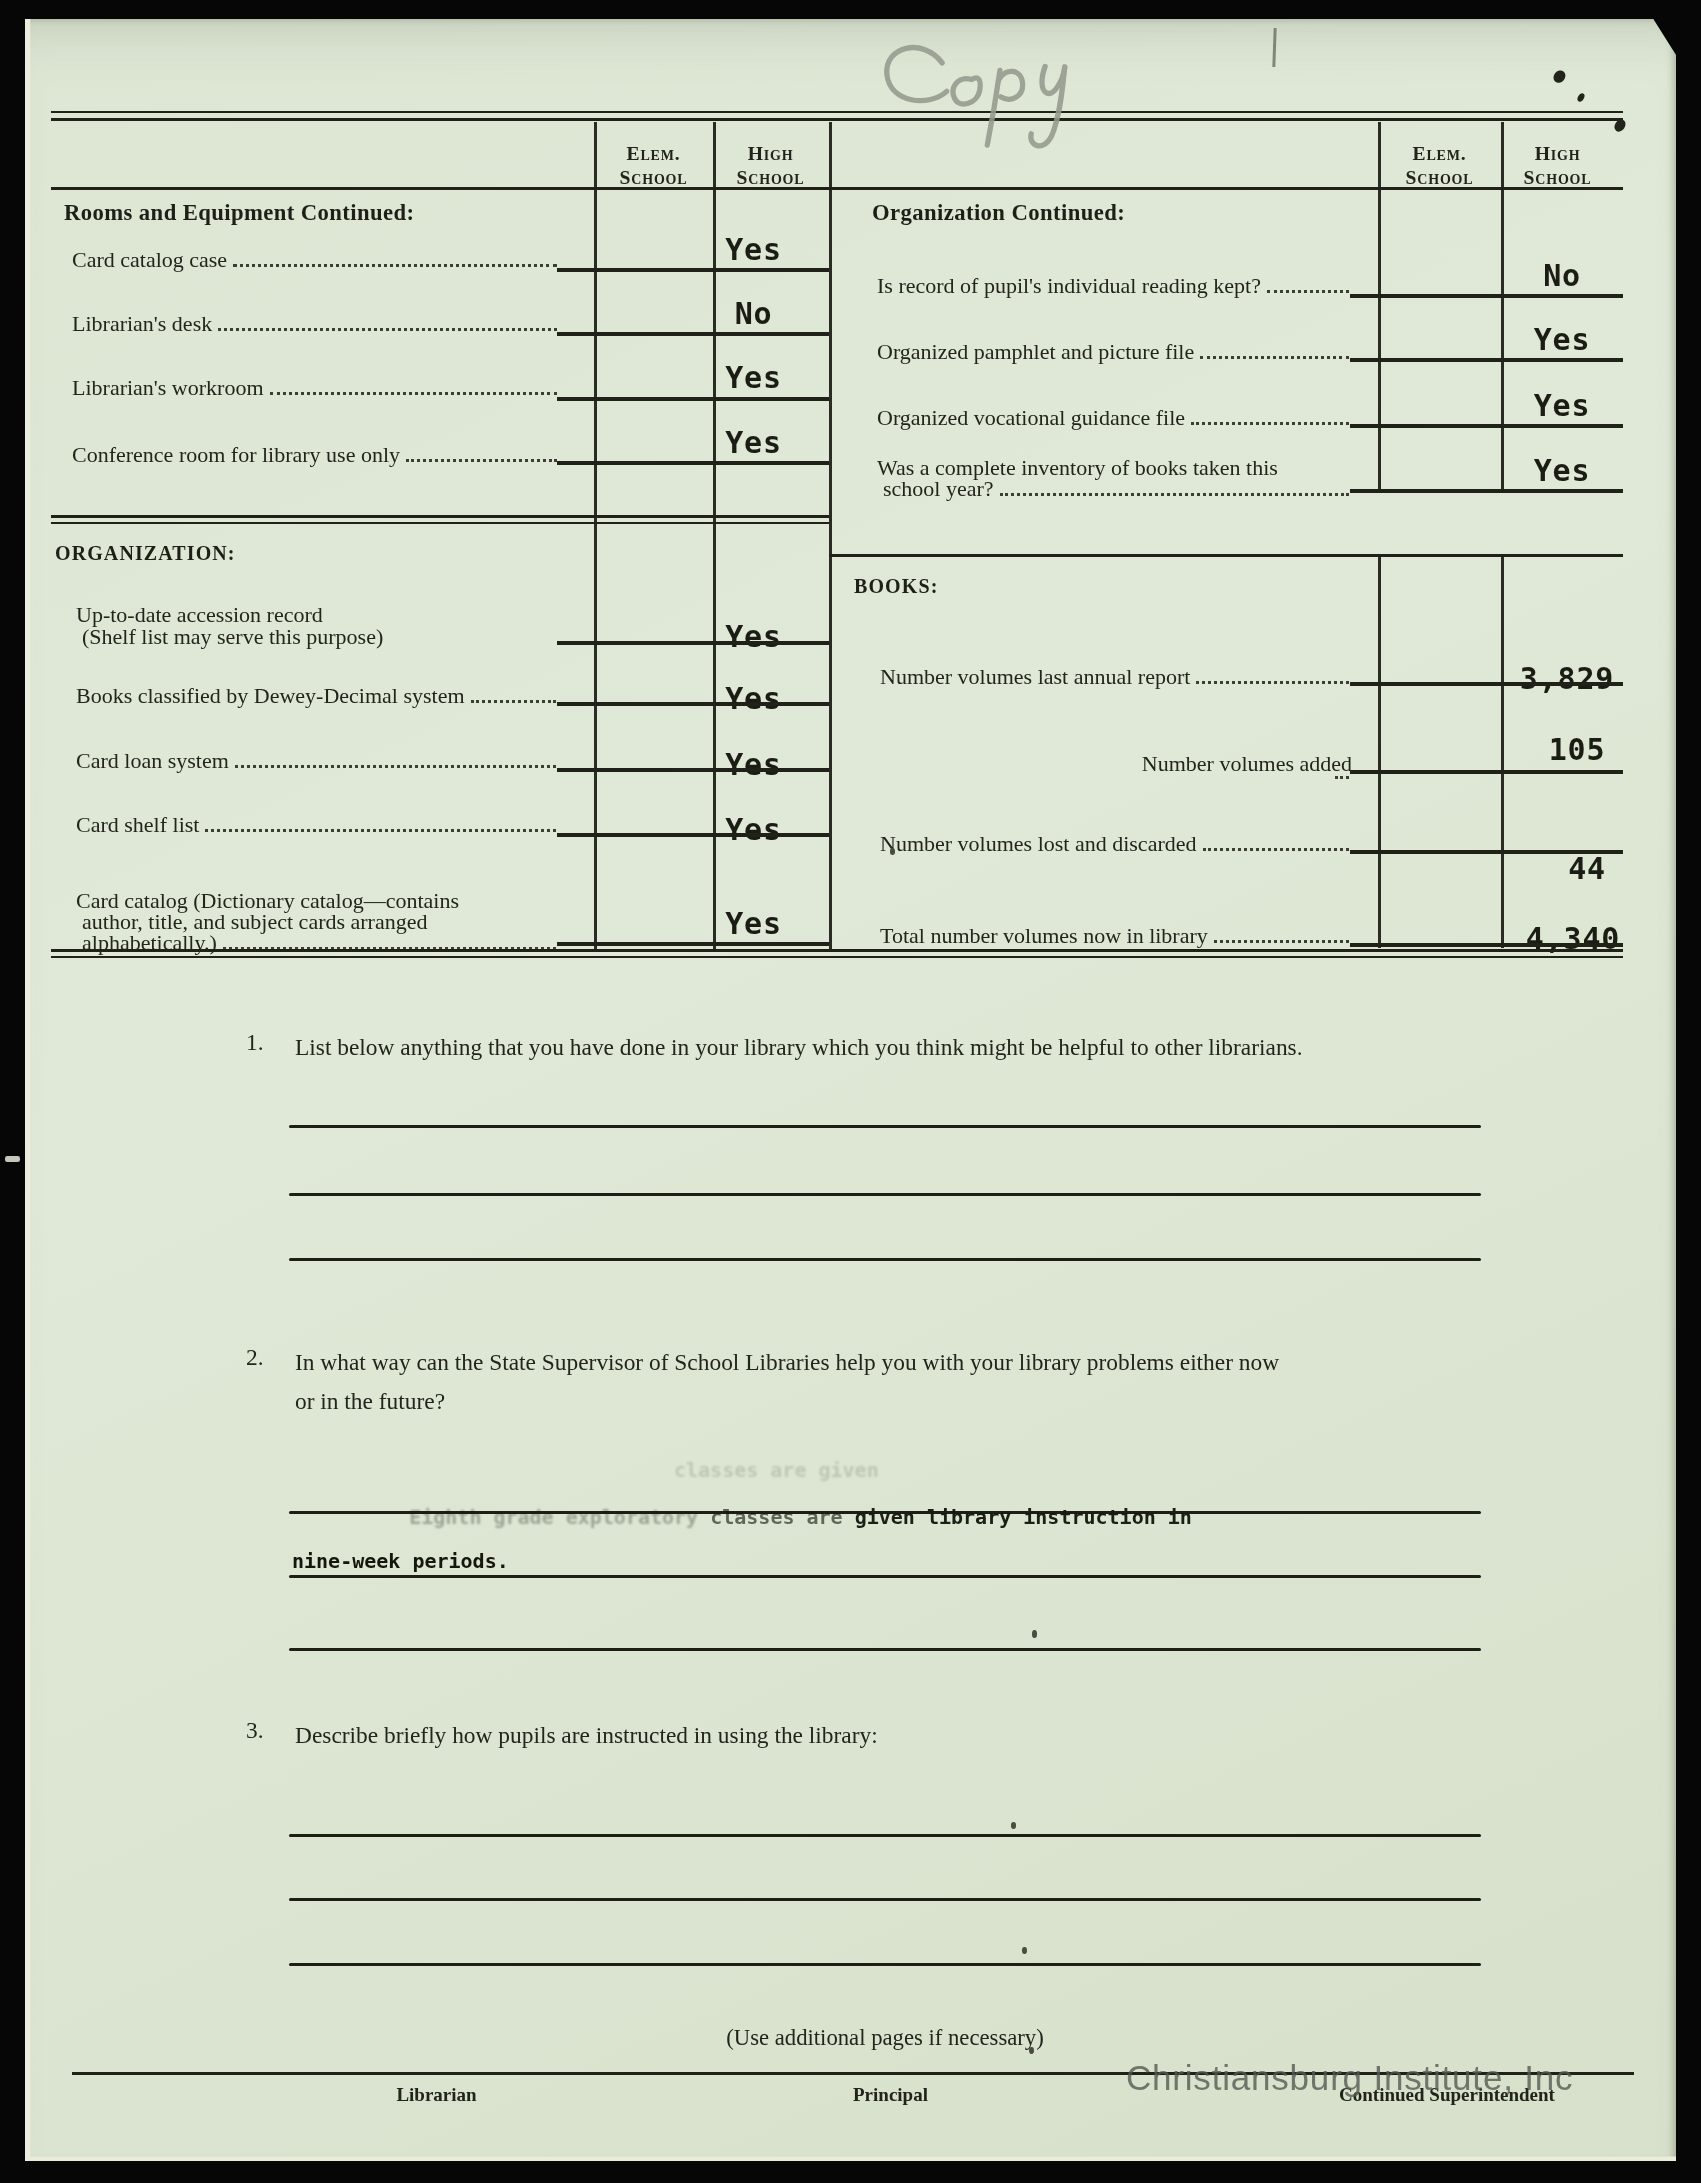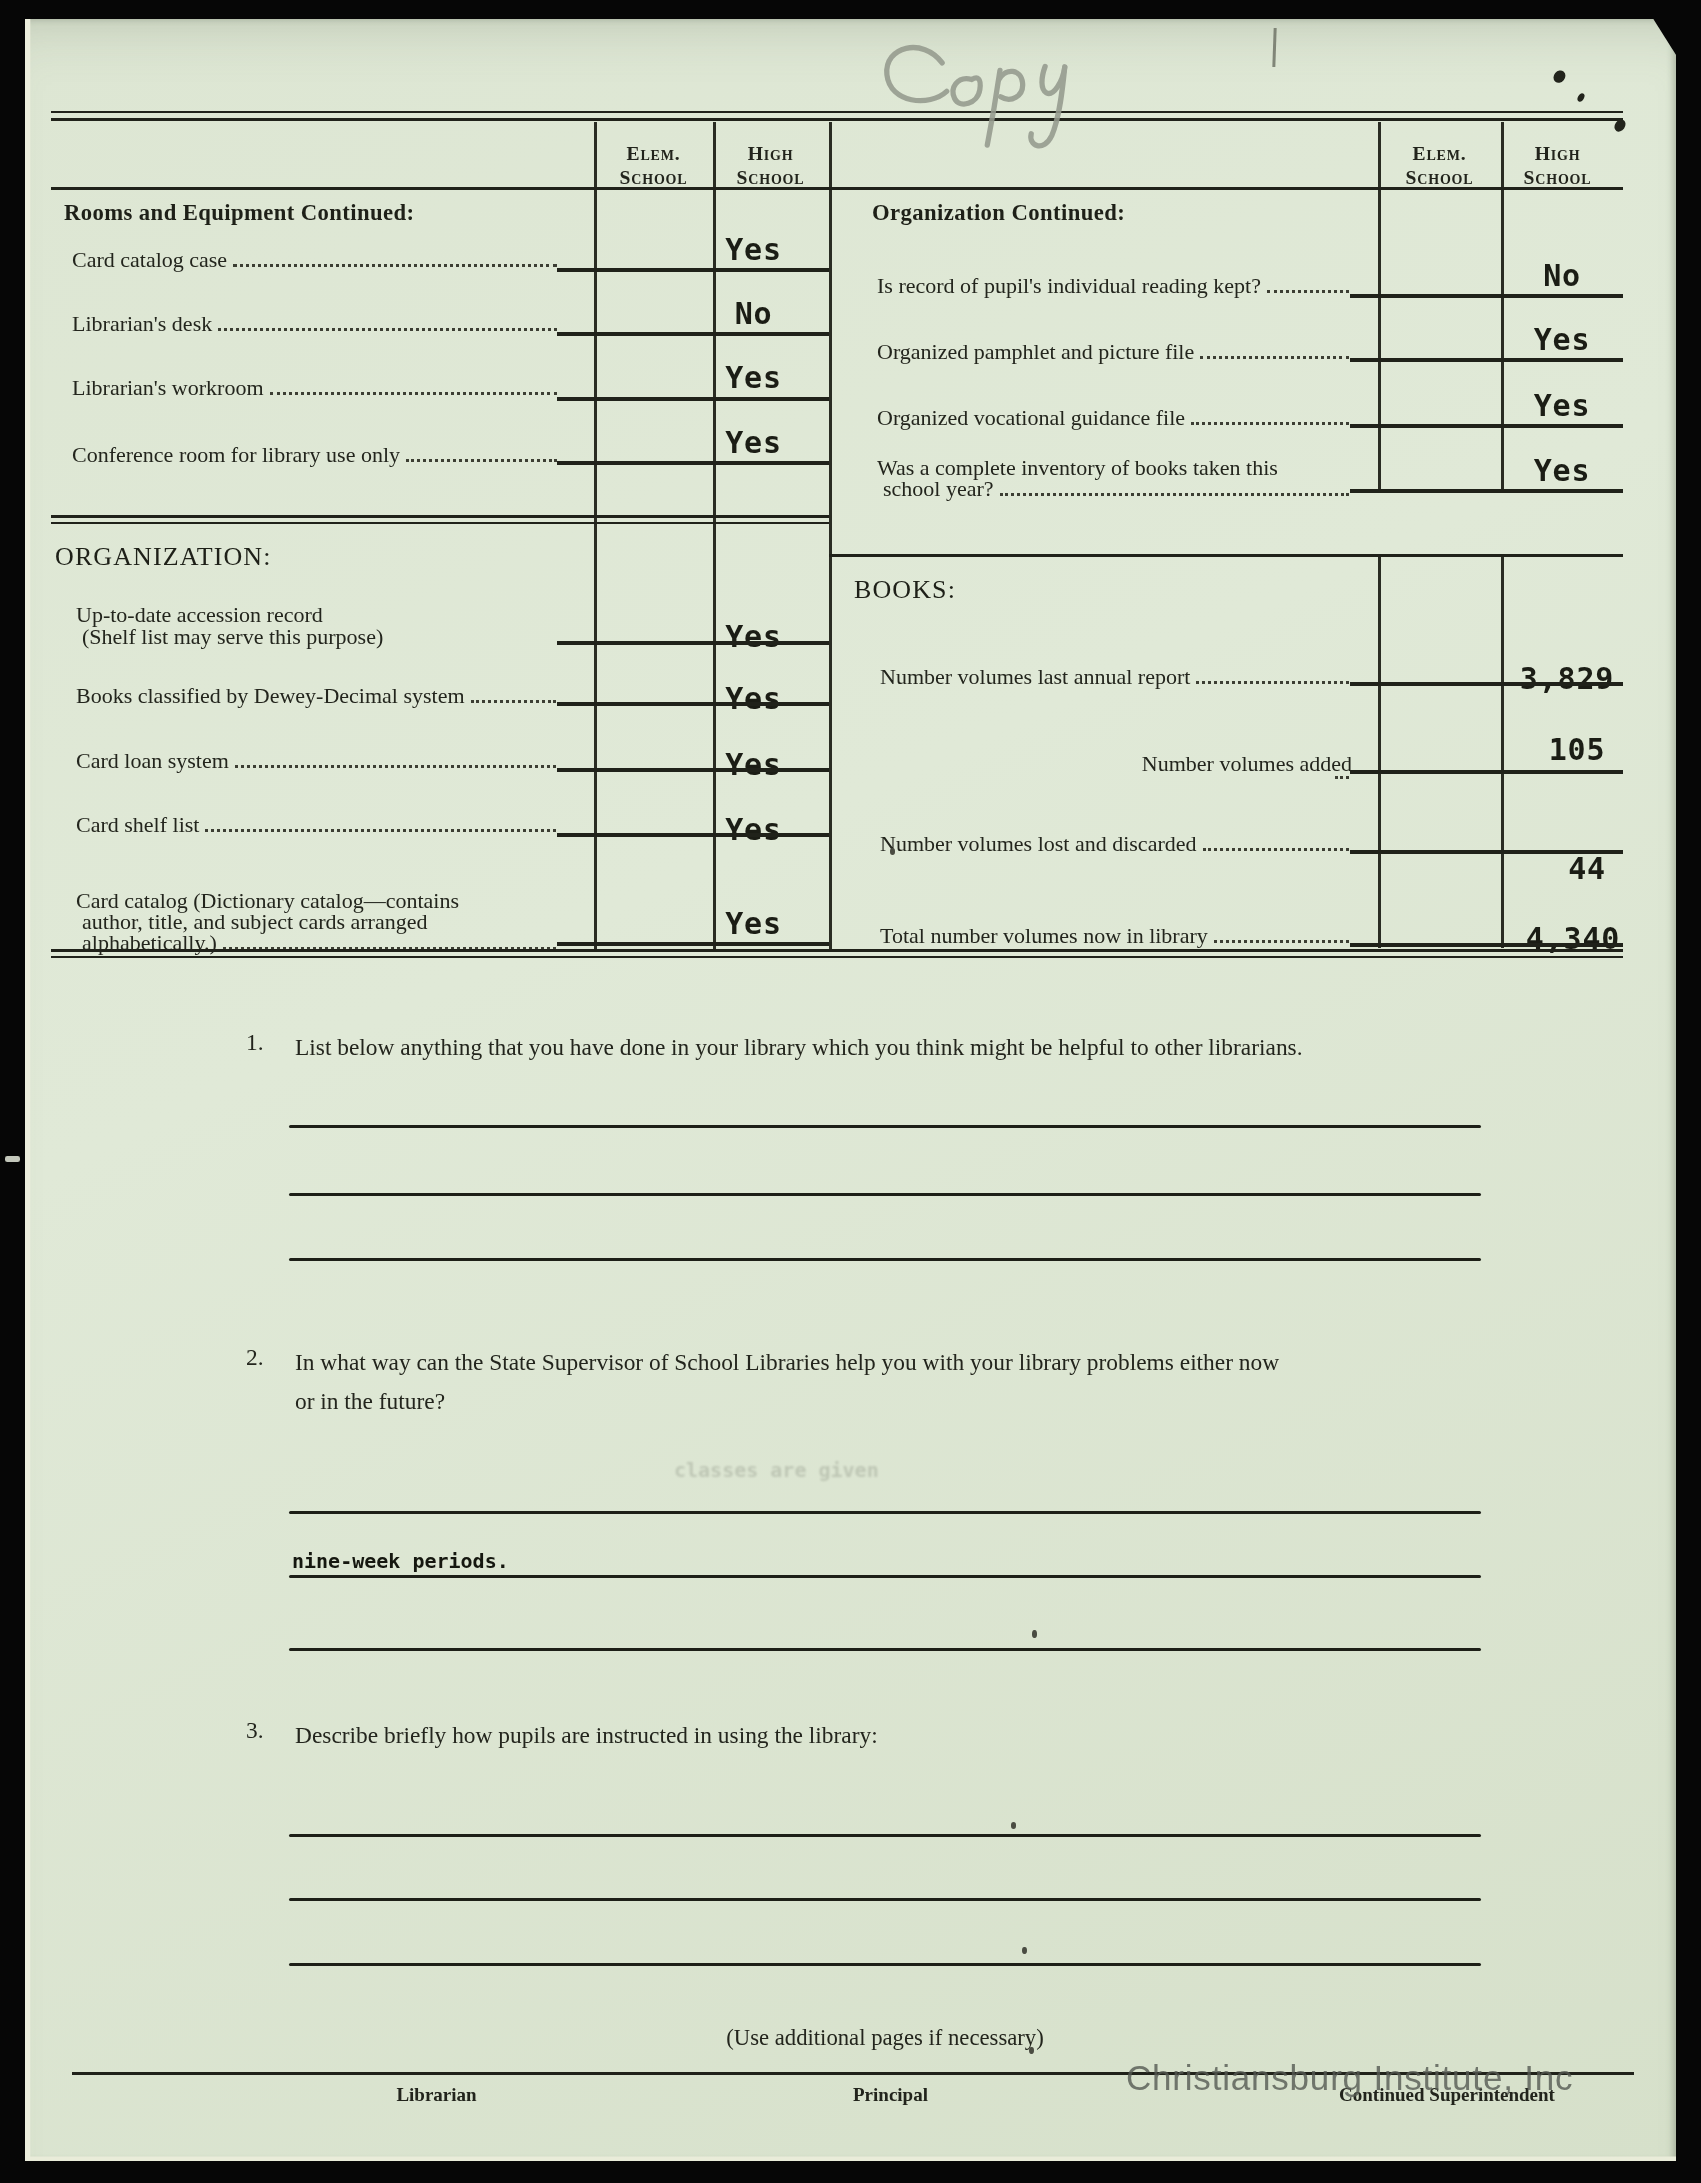--- a/index.html
+++ b/index.html
@@ -19,21 +19,21 @@
       inset -3px 0 6px rgba(70,80,60,.3),
       inset 0 45px 60px -45px rgba(95,105,85,.3);
     clip-path:polygon(0 0, calc(100% - 22.7px) 0, 100% 36px, 100% 100%, 0 100%);
   }
   .rule{position:absolute;background:#20221a;z-index:6;}
   .vline{position:absolute;width:3px;background:#2a2c23;z-index:5;}
   .lbl{position:absolute;display:flex;align-items:flex-end;font:22px/1.08 "Liberation Serif",serif;color:#23251d;z-index:3;}
   .lbl .t{white-space:pre;}
   .lbl .dots{flex:1 1 auto;min-width:13.6px;border-bottom:3px dotted #3c3e33;margin:0 3px 4.5px 6px;}
   .heading{position:absolute;font:700 22.7px "Liberation Serif",serif;color:#1e2018;letter-spacing:0.4px;z-index:3;white-space:nowrap;}
-  .heading.caps{font-weight:400;font-size:26px;letter-spacing:1.1px;}
+  .heading.caps{font-weight:700;font-size:20px;letter-spacing:1.1px;}
   .colhead{position:absolute;width:113px;text-align:center;font:700 19.6px/1.2 "Liberation Serif",serif;font-variant:small-caps;letter-spacing:0.8px;color:#22241c;z-index:3;}
   .ans{position:absolute;font-family:"DejaVu Sans Mono","Liberation Mono",monospace;font-weight:bold;font-size:30px;line-height:1;color:#1b1d15;text-align:center;letter-spacing:0.8px;z-index:4;}
   .q-num{position:absolute;font:23.4px "Liberation Serif",serif;color:#23251d;z-index:3;}
   .q-text{position:absolute;font:23.4px/1.55 "Liberation Serif",serif;color:#23251d;z-index:3;white-space:nowrap;}
   .qline{position:absolute;height:3px;background:#1d1f17;border-radius:1.5px;z-index:6;}
   .typed{position:absolute;font-family:"DejaVu Sans Mono","Liberation Mono",monospace;font-weight:bold;font-size:20px;line-height:1;color:#15170f;z-index:7;white-space:pre;}
   .typed .faded{opacity:.32;filter:blur(0.9px);}
   .typed .mid{opacity:.62;}
   .typed .dark{opacity:.96;}
   .ghost{opacity:.15;filter:blur(0.8px);z-index:2;}
@@ -240,20 +240,23 @@
   <div class="q-text" style="left:270px;top:1010px;">List below anything that you have done in your library which you think might be helpful to other librarians.</div>
   <div class="qline" style="left:264px;top:1106px;width:1192px;"></div>
   <div class="qline" style="left:264px;top:1174px;width:1192px;"></div>
   <div class="qline" style="left:264px;top:1239px;width:1192px;"></div>
 
   <div class="q-num" style="left:221px;top:1325px;">2.</div>
   <div class="q-text" style="left:270px;top:1325px;">In what way can the State Supervisor of School Libraries help you with your library problems either now</div>
   <div class="q-text" style="left:270px;top:1364px;">or in the future?</div>
 
   <div class="typed ghost" style="left:649px;top:1441px;">classes are given</div>
+  <div class="typed" style="left:336px;top:1468px;">
+    <span class="faded">Eighth grade exploratory </span><span class="mid">classes are </span><span class="dark">given library instruction in</span>
+  </div>
   <div class="qline" style="left:264px;top:1492px;width:1192px;"></div>
   <div class="typed dark" style="left:267px;top:1532px;">nine-week periods.</div>
   <div class="qline" style="left:264px;top:1556px;width:1192px;"></div>
   <div class="qline" style="left:264px;top:1629px;width:1192px;"></div>
 
   <div class="q-num" style="left:221px;top:1698px;">3.</div>
   <div class="q-text" style="left:270px;top:1698px;">Describe briefly how pupils are instructed in using the library:</div>
   <div class="qline" style="left:264px;top:1815px;width:1192px;"></div>
   <div class="qline" style="left:264px;top:1879px;width:1192px;"></div>
   <div class="qline" style="left:264px;top:1944px;width:1192px;"></div>

